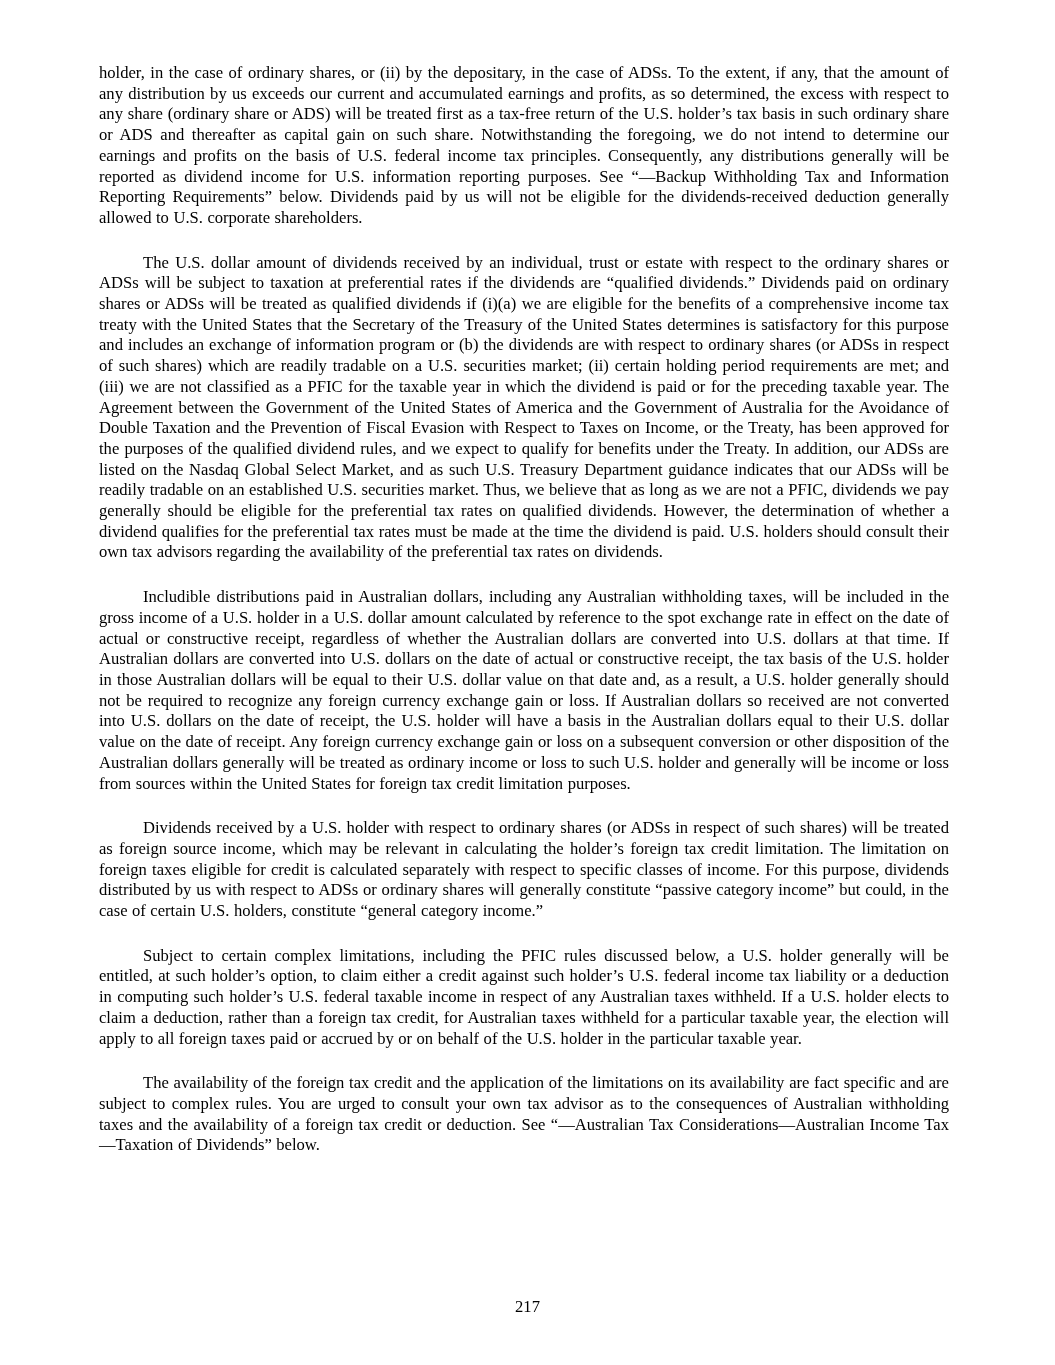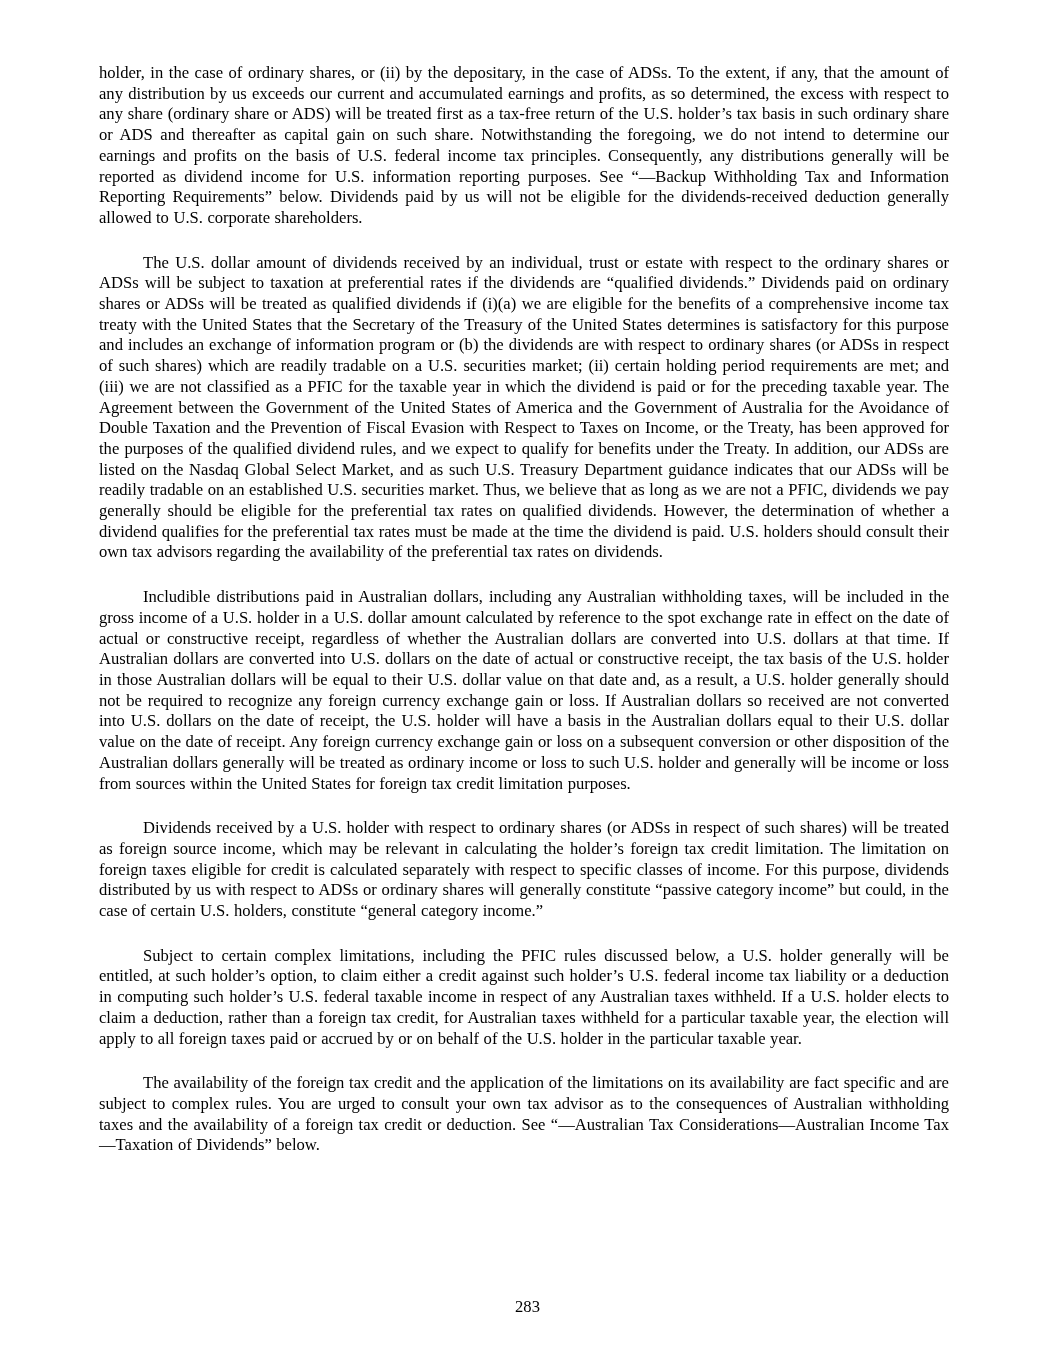--- a/index.html
+++ b/index.html
@@ -51,14 +51,14 @@
 
 <div class="page">
   <div class="content">
     <p class="para">holder, in the case of ordinary shares, or (ii) by the depositary, in the case of ADSs. To the extent, if any, that the amount of any distribution by us exceeds our current and accumulated earnings and profits, as so determined, the excess with respect to any share (ordinary share or ADS) will be treated first as a tax-free return of the U.S. holder’s tax basis in such ordinary share or ADS and thereafter as capital gain on such share. Notwithstanding the foregoing, we do not intend to determine our earnings and profits on the basis of U.S. federal income tax principles. Consequently, any distributions generally will be reported as dividend income for U.S. information reporting purposes. See “—Backup Withholding Tax and Information Reporting Requirements” below. Dividends paid by us will not be eligible for the dividends-received deduction generally allowed to U.S. corporate shareholders.</p>
     <p class="para indent">The U.S. dollar amount of dividends received by an individual, trust or estate with respect to the ordinary shares or ADSs will be subject to taxation at preferential rates if the dividends are “qualified dividends.” Dividends paid on ordinary shares or ADSs will be treated as qualified dividends if (i)(a) we are eligible for the benefits of a comprehensive income tax treaty with the United States that the Secretary of the Treasury of the United States determines is satisfactory for this purpose and includes an exchange of information program or (b) the dividends are with respect to ordinary shares (or ADSs in respect of such shares) which are readily tradable on a U.S. securities market; (ii) certain holding period requirements are met; and (iii) we are not classified as a PFIC for the taxable year in which the dividend is paid or for the preceding taxable year. The Agreement between the Government of the United States of America and the Government of Australia for the Avoidance of Double Taxation and the Prevention of Fiscal Evasion with Respect to Taxes on Income, or the Treaty, has been approved for the purposes of the qualified dividend rules, and we expect to qualify for benefits under the Treaty. In addition, our ADSs are listed on the Nasdaq Global Select Market, and as such U.S. Treasury Department guidance indicates that our ADSs will be readily tradable on an established U.S. securities market. Thus, we believe that as long as we are not a PFIC, dividends we pay generally should be eligible for the preferential tax rates on qualified dividends. However, the determination of whether a dividend qualifies for the preferential tax rates must be made at the time the dividend is paid. U.S. holders should consult their own tax advisors regarding the availability of the preferential tax rates on dividends.</p>
     <p class="para indent">Includible distributions paid in Australian dollars, including any Australian withholding taxes, will be included in the gross income of a U.S. holder in a U.S. dollar amount calculated by reference to the spot exchange rate in effect on the date of actual or constructive receipt, regardless of whether the Australian dollars are converted into U.S. dollars at that time. If Australian dollars are converted into U.S. dollars on the date of actual or constructive receipt, the tax basis of the U.S. holder in those Australian dollars will be equal to their U.S. dollar value on that date and, as a result, a U.S. holder generally should not be required to recognize any foreign currency exchange gain or loss. If Australian dollars so received are not converted into U.S. dollars on the date of receipt, the U.S. holder will have a basis in the Australian dollars equal to their U.S. dollar value on the date of receipt. Any foreign currency exchange gain or loss on a subsequent conversion or other disposition of the Australian dollars generally will be treated as ordinary income or loss to such U.S. holder and generally will be income or loss from sources within the United States for foreign tax credit limitation purposes.</p>
     <p class="para indent">Dividends received by a U.S. holder with respect to ordinary shares (or ADSs in respect of such shares) will be treated as foreign source income, which may be relevant in calculating the holder’s foreign tax credit limitation. The limitation on foreign taxes eligible for credit is calculated separately with respect to specific classes of income. For this purpose, dividends distributed by us with respect to ADSs or ordinary shares will generally constitute “passive category income” but could, in the case of certain U.S. holders, constitute “general category income.”</p>
     <p class="para indent">Subject to certain complex limitations, including the PFIC rules discussed below, a U.S. holder generally will be entitled, at such holder’s option, to claim either a credit against such holder’s U.S. federal income tax liability or a deduction in computing such holder’s U.S. federal taxable income in respect of any Australian taxes withheld. If a U.S. holder elects to claim a deduction, rather than a foreign tax credit, for Australian taxes withheld for a particular taxable year, the election will apply to all foreign taxes paid or accrued by or on behalf of the U.S. holder in the particular taxable year.</p>
     <p class="para indent">The availability of the foreign tax credit and the application of the limitations on its availability are fact specific and are subject to complex rules. You are urged to consult your own tax advisor as to the consequences of Australian withholding taxes and the availability of a foreign tax credit or deduction. See “—Australian Tax Considerations—Australian Income Tax—Taxation of Dividends” below.</p>
   </div>
-  <div class="page-number">283</div>
+  <div class="page-number">217</div>
 </div>
 
 </body></html>

